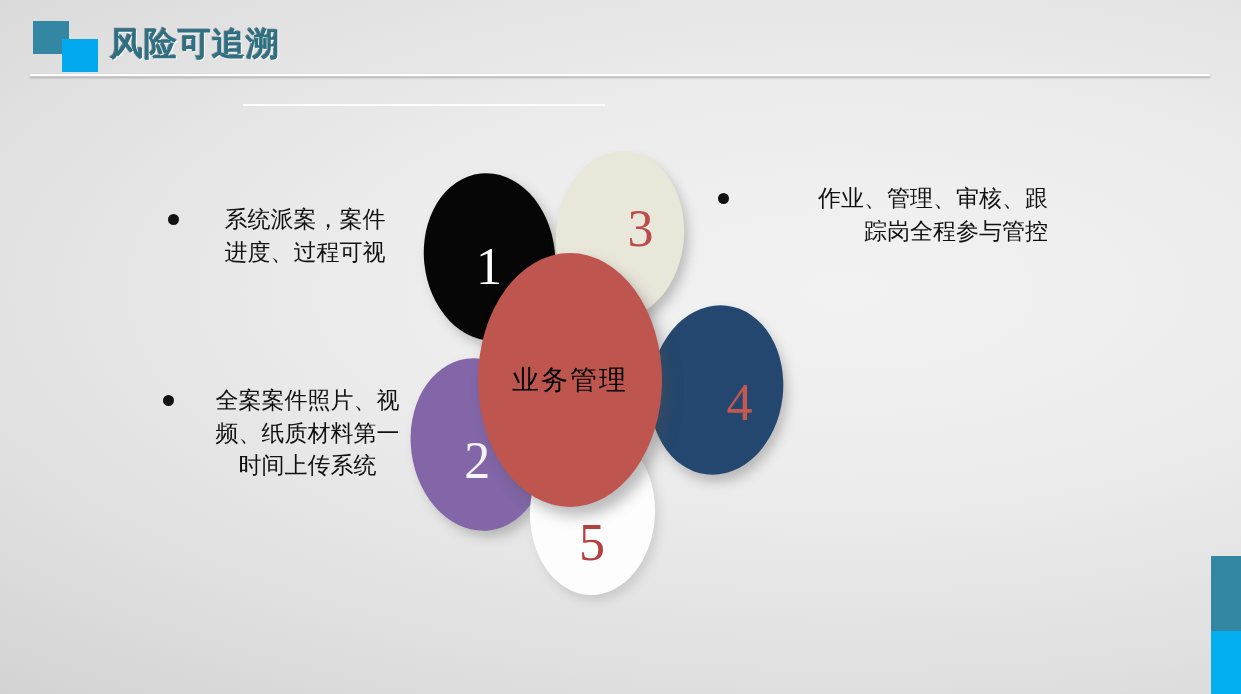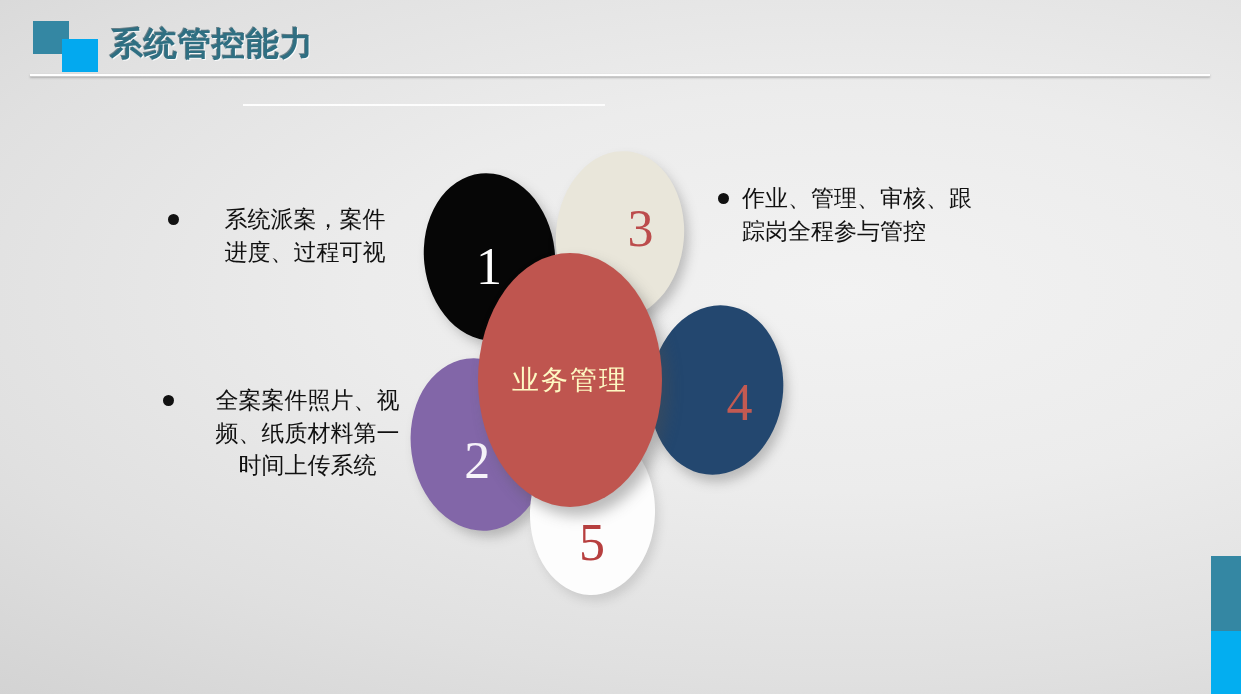--- a/index.html
+++ b/index.html
@@ -175,21 +175,21 @@
     background: #bf554f;
     box-shadow: 7px 9px 14px rgba(80,80,80,0.38);
     display: flex;
     flex-direction: column;
     align-items: center;
     justify-content: center;
   }
   .petal-center .cl {
     font-family: "Liberation Serif", serif;
     font-size: 27px;
-    color: #fef9c3;
+    color: #000000;
     letter-spacing: 2px;
     line-height: 1.5;
     white-space: nowrap;
   }
 
   
   .bullet {
     position: absolute;
     display: flex;
     align-items: flex-start;
@@ -211,36 +211,36 @@
     white-space: pre-line;
   }
 
   .b-left-1 { left: 168px; top: 203px; width: 250px; }
   .b-left-1 .txt { text-align: center; width: 100%; }
 
   .b-left-2 { left: 163px; top: 384px; width: 265px; }
   .b-left-2 .txt { text-align: center; width: 100%; }
 
   .b-right-1 { left: 718px; top: 182px; width: 330px; }
-  .b-right-1 .txt { text-align: left; width: 100%; }
+  .b-right-1 .txt { text-align: right; width: 100%; }
 
   .b-right-2 { left: 803px; top: 355px; width: 250px; }
   .b-right-2 .txt { text-align: left; }
 
   .b-right-3 { left: 762px; top: 498px; width: 250px; }
   .b-right-3 .txt { text-align: center; width: 180px; }
 </style>
 </head>
 <body>
 
 <div id="slide">
 
   <div class="hdr-sq hdr-sq-dark"></div>
   <div class="hdr-sq hdr-sq-bright"></div>
-  <div class="slide-title">系统管控能力</div>
+  <div class="slide-title">风险可追溯</div>
   <div class="hdr-rule"></div>
   <div class="thin-rule"></div>
 
   <div class="petal-group">
 
     <div class="petal petal-1">
       <span class="num">1</span>
     </div>
 
     <div class="petal petal-3">

